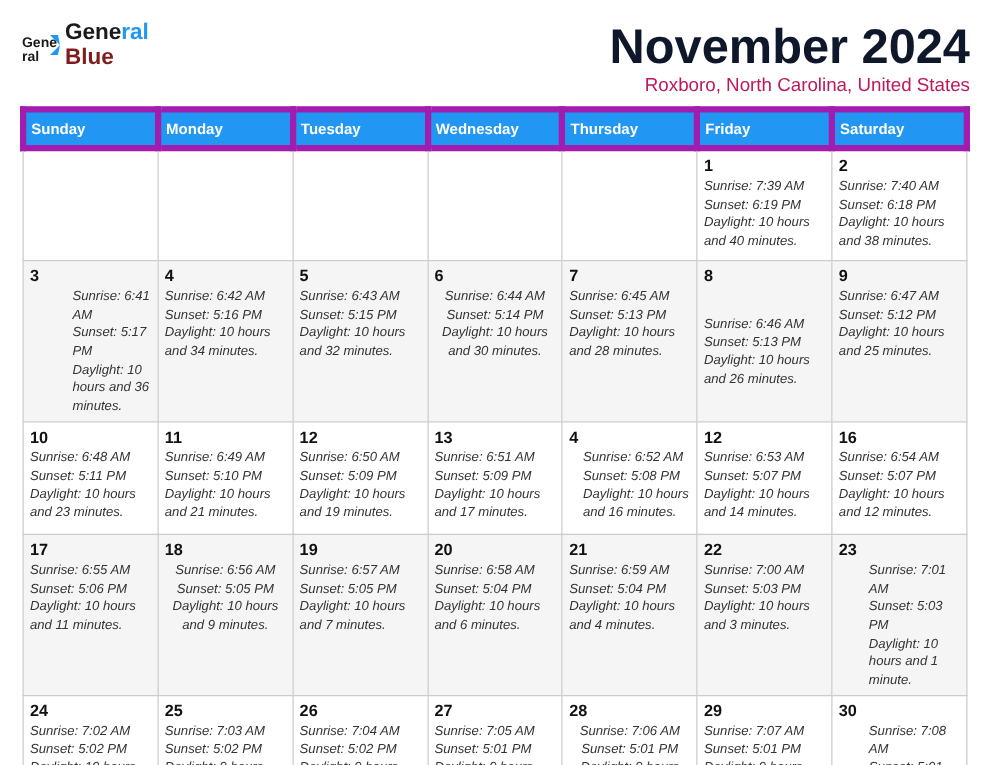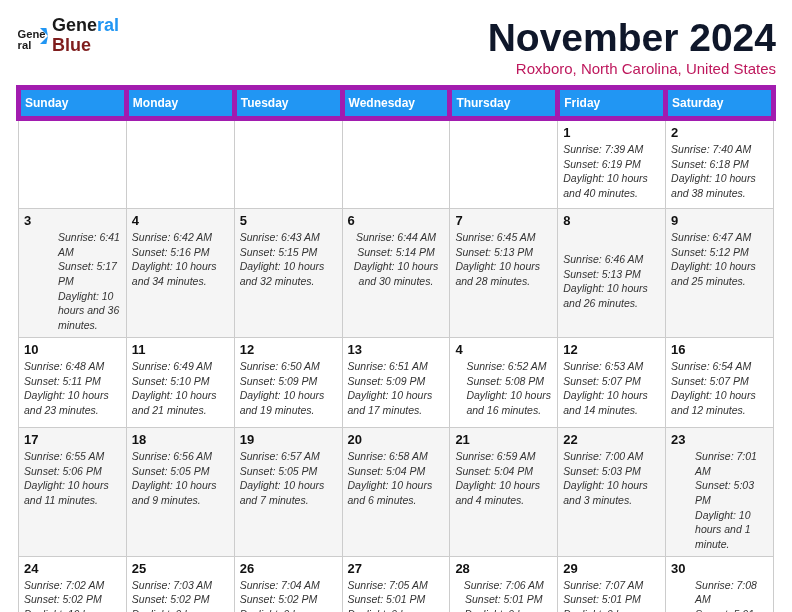--- a/index.html
+++ b/index.html
@@ -228,21 +228,21 @@
       </tr>
       <tr>
         <td>
           <div class="day-number">17</div>
           <div class="day-info" style="white-space: pre-line;">Sunrise: 6:55 AM
 Sunset: 5:06 PM
 Daylight: 10 hours and 11 minutes.</div>
         </td>
         <td>
           <div class="day-number">18</div>
-          <div class="day-info" style="white-space: pre-line;">Sunrise: 6:56 AM
+          <div class="day-info" style="white-space: pre-line; text-align: center;">Sunrise: 6:56 AM
 Sunset: 5:05 PM
 Daylight: 10 hours and 9 minutes.</div>
         </td>
         <td>
           <div class="day-number">19</div>
           <div class="day-info" style="white-space: pre-line;">Sunrise: 6:57 AM
 Sunset: 5:05 PM
 Daylight: 10 hours and 7 minutes.</div>
         </td>
         <td>

